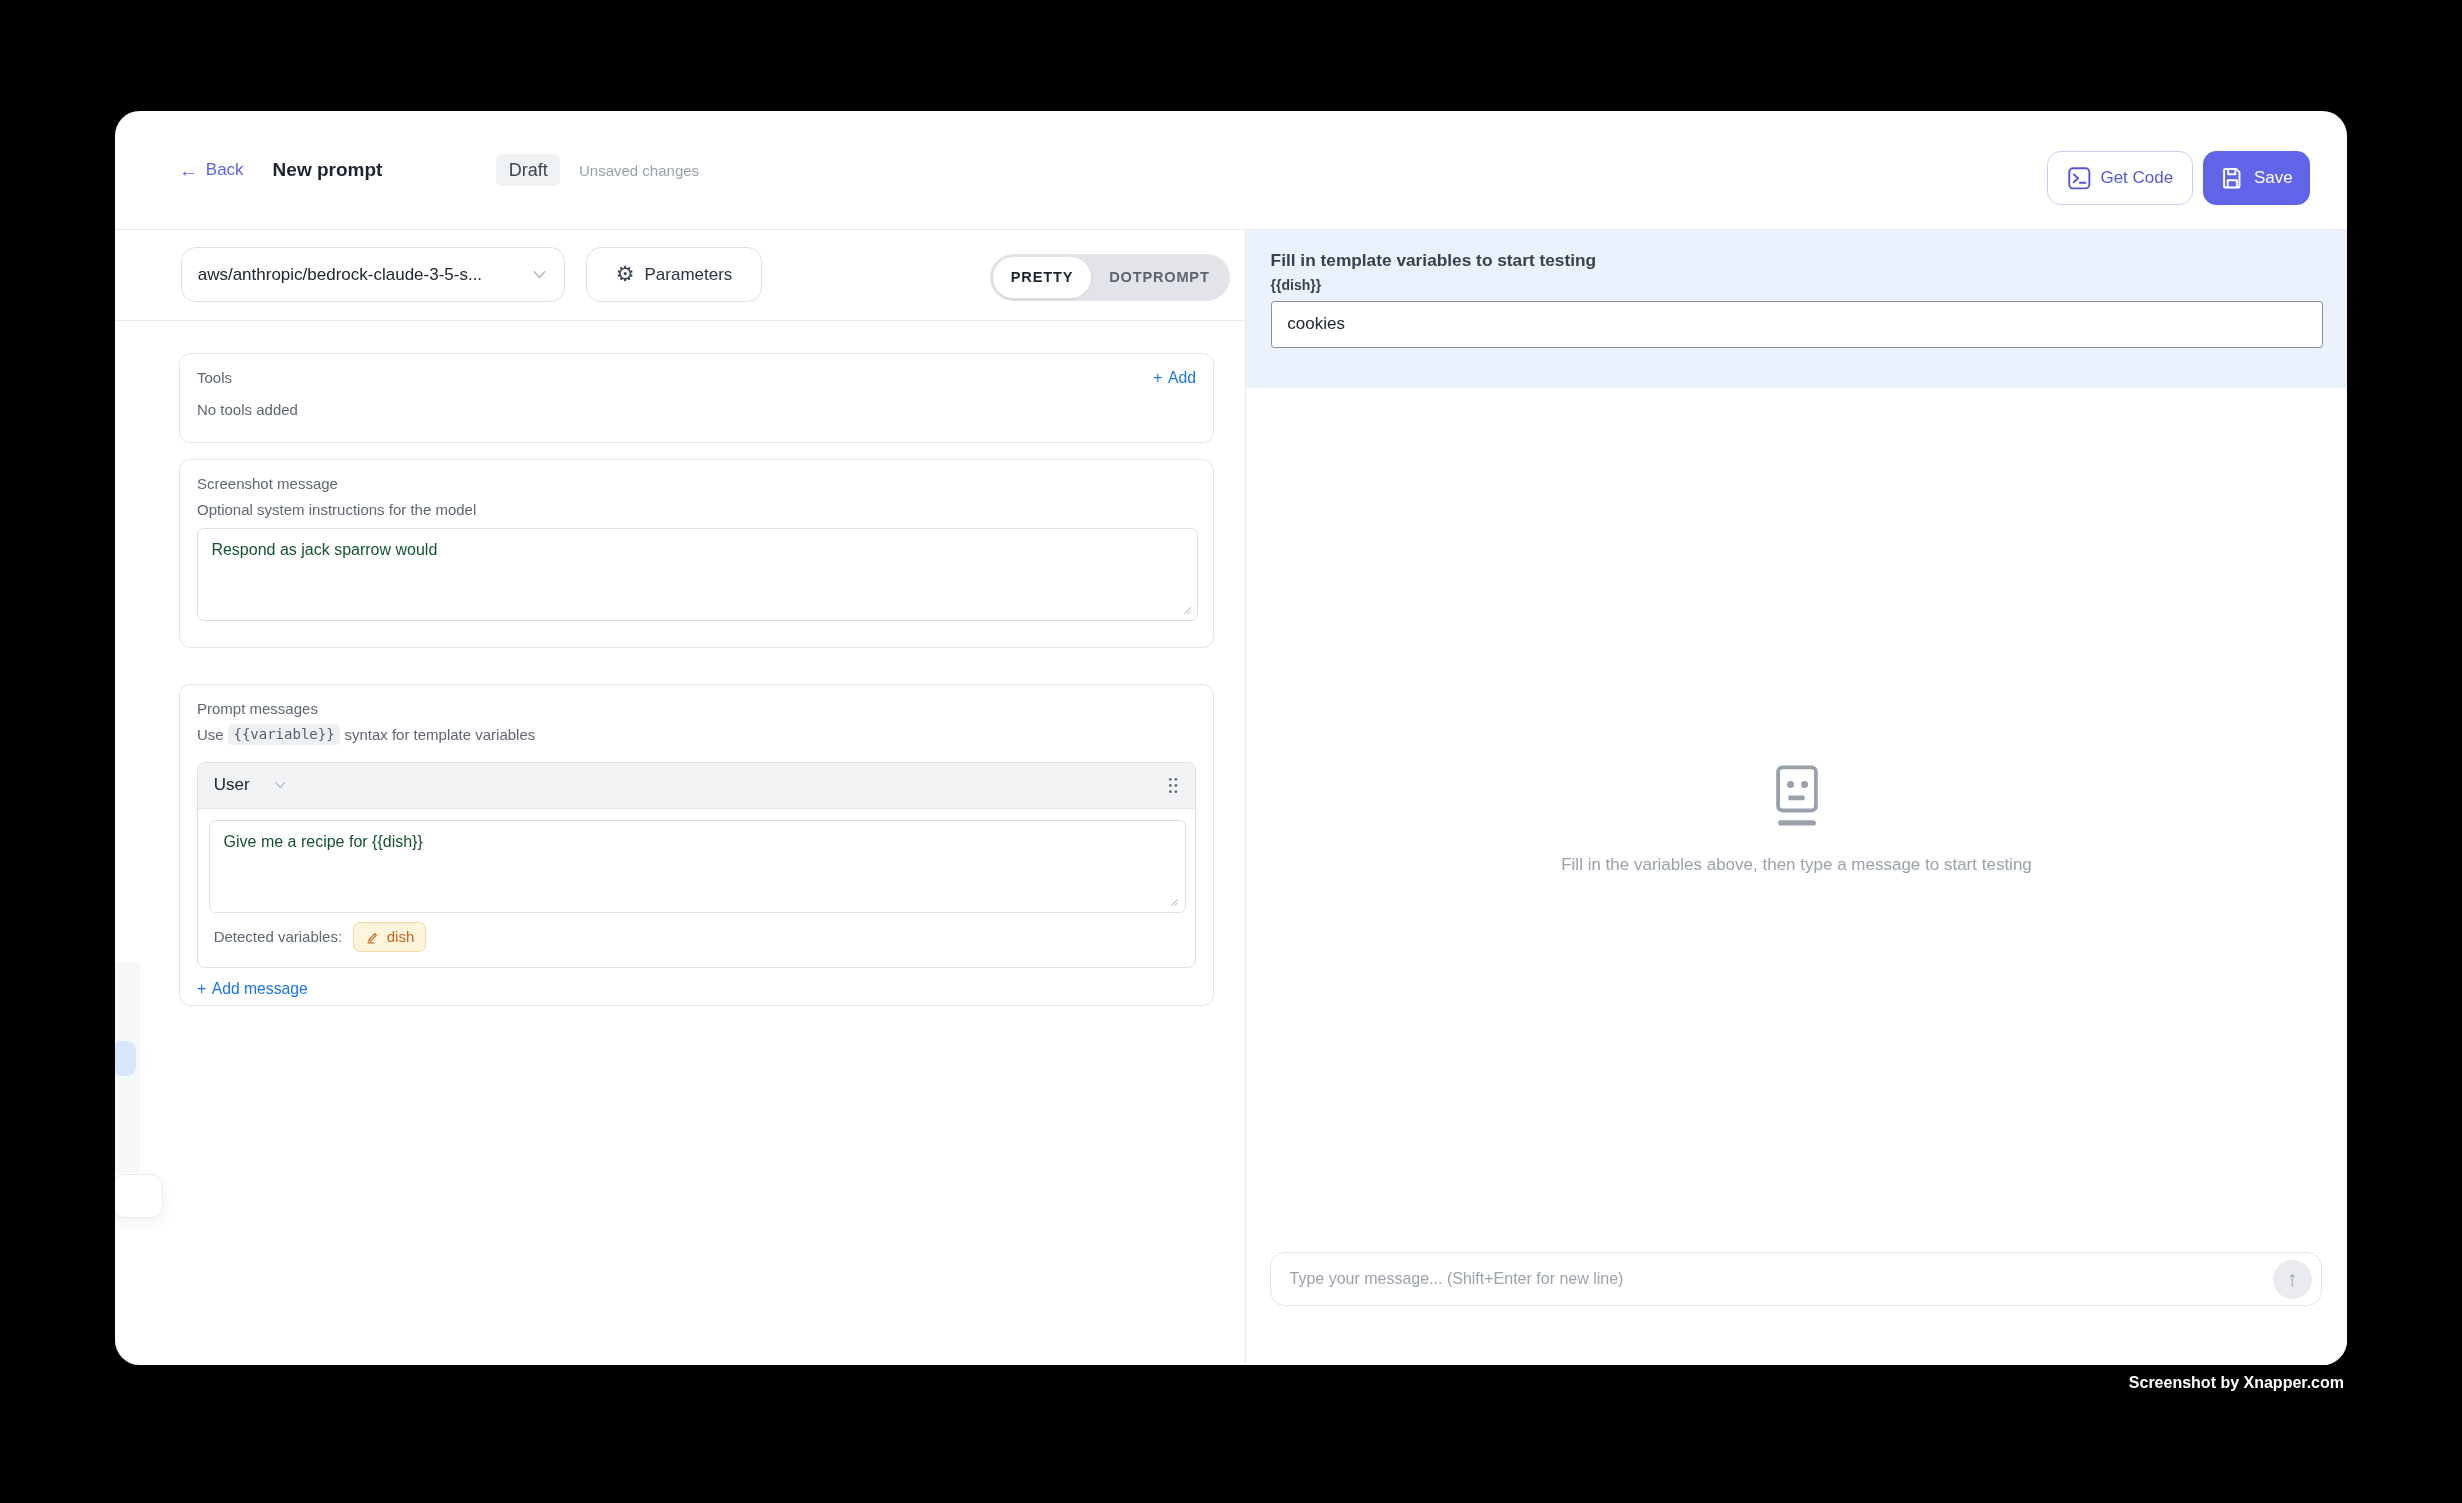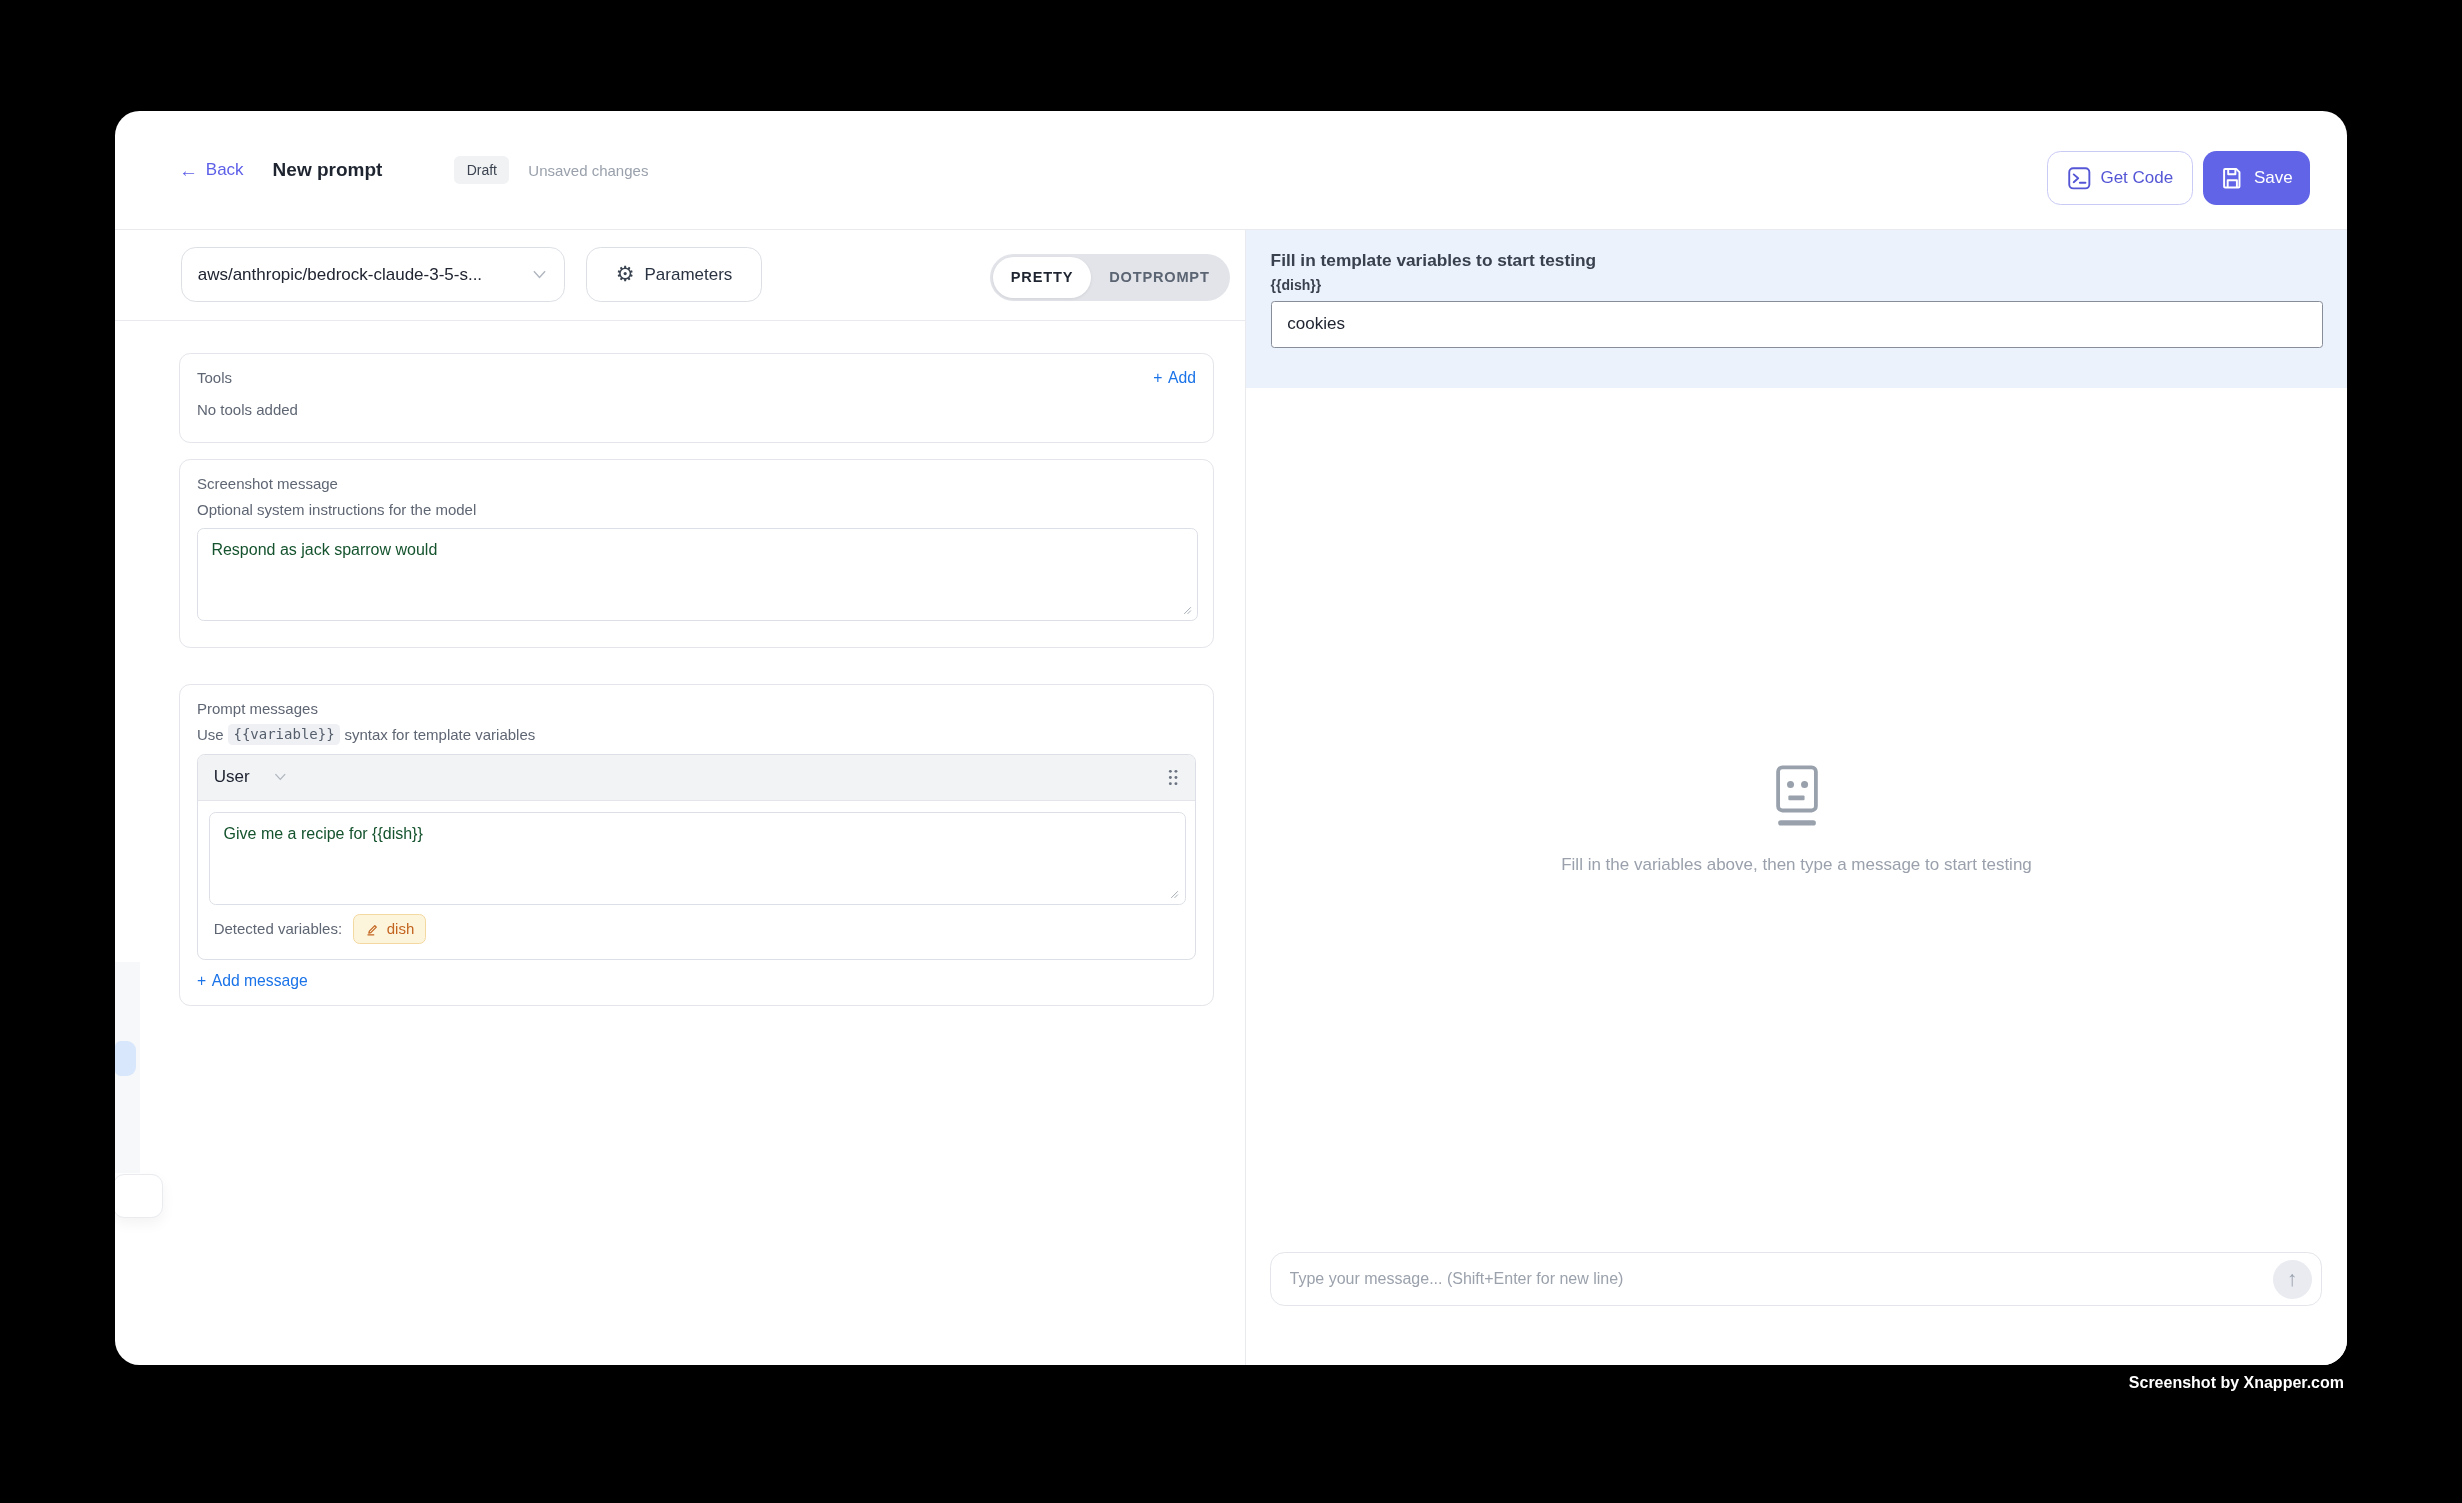--- a/index.html
+++ b/index.html
@@ -9,21 +9,21 @@
           background:#fff; border-radius:24.6px; overflow:hidden; }
 
   
   .hdr { position:absolute; left:0; top:0; width:2232px; height:119px;
          border-bottom:1.1px solid #e9eaee; display:flex; align-items:center;
          padding:0 37px 0 64px; }
   .back { display:flex; align-items:center; gap:7.8px; color:#5d5fe8; font-size:17px;
           font-weight:500; cursor:pointer; }
   .back .arr { font-size:19px; line-height:1; }
   .title { font-size:19px; font-weight:600; color:#1f2530; margin-left:29px; }
-  .badge { margin-left:72px; background:#f1f2f4; color:#3b4450; font-size:14px;
+  .badge { margin-left:114px; background:#f1f2f4; color:#3b4450; font-size:18px;
            padding:5.6px 12.3px; border-radius:5.6px; }
   .status { margin-left:19px; color:#9aa1ac; font-size:15px;text-align:center; }
   .hdr-spacer { flex:1; }
   .btn { display:flex; align-items:center; justify-content:center; gap:9px;
          height:54px; border-radius:13.4px; font-size:17px; font-weight:500; cursor:pointer;margin-top:16px; }
   .btn-outline { width:146px; border:1.1px solid #c9cbf5; color:#5456d6; background:#fff; }
   .btn-fill { width:107px; background:#6164e6; color:#fff; margin-left:10px; }
 
   
   .tbar { position:absolute; left:0; top:119px; width:1130px; height:91px;
@@ -49,21 +49,21 @@
   .lcard-title { font-size:15px; color:#5f6673; }
   .lcard-sub { font-size:15px; color:#5f6673; margin-top:9px; }
   .link { color:#1a73e8; font-size:15.7px; display:flex; align-items:center; gap:5.6px; cursor:pointer; }
   .row-between { display:flex; justify-content:space-between; align-items:center; }
   .tarea-wrap { position:relative; margin-top:10px; }
   textarea { display:block; width:1001px; border:1.1px solid #dcdfe5; border-radius:6.7px;
              font-family:"Liberation Sans", sans-serif; font-size:16px; color:#14532d;
              line-height:1.35; padding:10px 13.4px; resize:none; outline:none; background:#fff; }
   .resize-ic { position:absolute; right:4.5px; bottom:5.6px; }
 
-  .msg-box { margin-top:11px; border:1.1px solid #dcdfe5; border-radius:7.8px; overflow:hidden; }
+  .msg-box { margin-top:19px; border:1.1px solid #dcdfe5; border-radius:7.8px; overflow:hidden; }
   .msg-head { height:46px; background:#f1f3f5; border-bottom:1.1px solid #e3e5ea;
               display:flex; align-items:center; padding:0 15.7px; }
   .role { font-size:17px; color:#202531; }
   .msg-head .chev { margin-left:23.5px; }
   .msg-head .sp { flex:1; }
   .msg-body { padding:11.2px; }
   .msg-body textarea { width:977px; }
   .detected { display:flex; align-items:center; gap:11.2px; margin:9px 4.5px 3.4px 4.5px; }
   .detected-label { font-size:15px; color:#5f6673; }
   .var-badge { display:flex; align-items:center; gap:6.7px; background:#fdf4dc;

